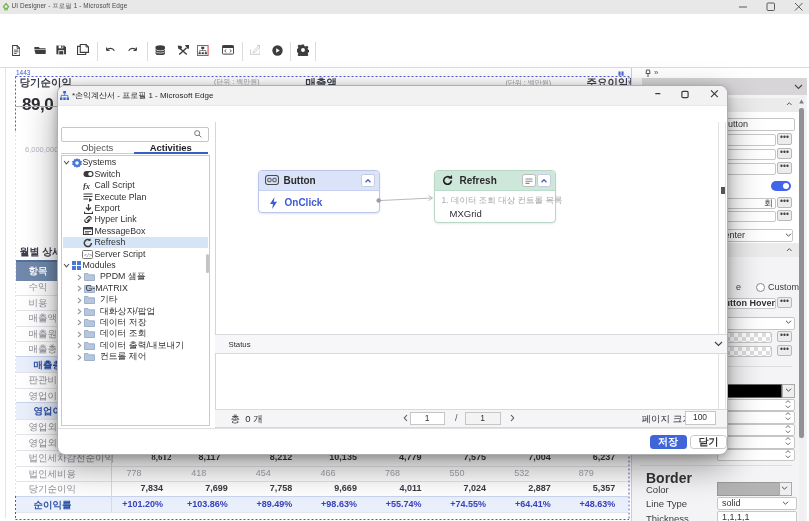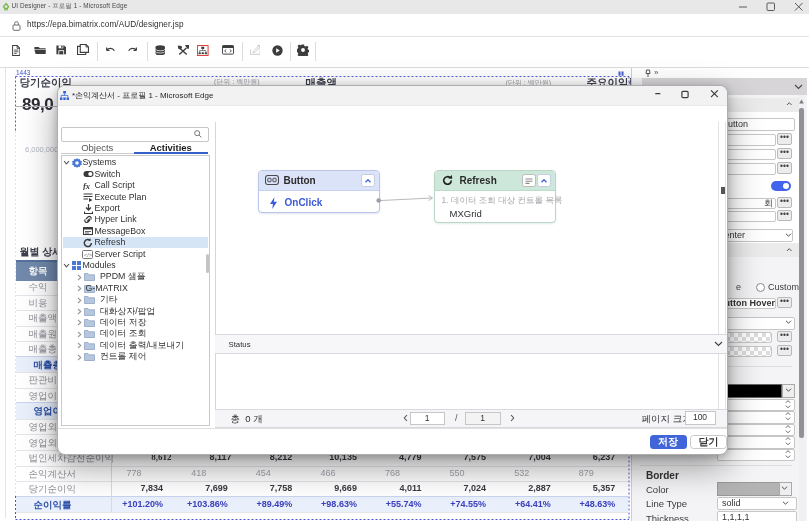--- a/index.html
+++ b/index.html
@@ -114,30 +114,30 @@
         </div>
         <div class="trow gray" style="top: 418.95px;">
           <div class="lb">영업외수익</div>
         </div>
         <div class="trow gray" style="top: 434.5px;">
           <div class="lb">영업외비용</div>
         </div>
         <div class="trow bold" style="top: 450.05px;">
           <div class="lb">법인세차감전순이익</div>
           <div class="v" style="left:98px;font-family:Liberation Serif, serif;">8,612</div>
-          <div class="v" style="left:158px;">8,117</div>
+          <div class="v" style="left:165px;text-align:center;">8,117</div>
           <div class="v" style="left:218.8px;">8,212</div>
           <div class="v" style="left:283.4px;">10,135</div>
           <div class="v" style="left:348px;">4,779</div>
           <div class="v" style="left:412.6px;">7,575</div>
           <div class="v" style="left:477.20000000000005px;">7,004</div>
           <div class="v" style="left:541.8px;">6,237</div>
         </div>
         <div class="trow gray" style="top: 465.6px;">
-          <div class="lb">손익계산서</div>
+          <div class="lb">법인세비용</div>
           <div class="v" style="left:89.6px;">778</div>
           <div class="v" style="left:154.2px;">418</div>
           <div class="v" style="left:218.8px;">454</div>
           <div class="v" style="left:283.4px;">466</div>
           <div class="v" style="left:348px;">768</div>
           <div class="v" style="left:412.6px;">550</div>
           <div class="v" style="left:477.20000000000005px;">532</div>
           <div class="v" style="left:541.8px;">879</div>
         </div>
         <div class="trow bold" style="top: 481.15px;">
@@ -257,21 +257,21 @@
           <path d="M1 1 L4.5 4.5 L8 1" fill="none" stroke="#444" stroke-width="1.3"></path>
         </svg>
         <div class="fld" style="left:85px;top:381.5px;width:72px;height:10.5px;line-height:10.5px;padding-left:4px;"></div>
         <svg style="position:absolute;left:153px;top:382.5px" width="6" height="3.7199999999999998" viewBox="0 0 9 6">
           <path d="M1 4.5 L4.5 1 L8 4.5" fill="none" stroke="#444" stroke-width="1.3"></path>
         </svg>
         <svg style="position:absolute;left:153px;top:387.5px" width="6" height="3.7199999999999998" viewBox="0 0 9 6">
           <path d="M1 1 L4.5 4.5 L8 1" fill="none" stroke="#444" stroke-width="1.3"></path>
         </svg>
         <div class="abs" style="left:8px;top:397.5px;width:152px;height:1px;background:#ddd;"></div>
-        <div class="abs" style="left:14px;top:403px;font-size:10px;font-weight:bold;color:#333;">Border</div>
+        <div class="abs" style="left:14px;top:403px;font-size:14px;font-weight:bold;color:#333;">Border</div>
         <div class="plab" style="left:14px;top:416.5px;">Color</div>
         <div class="abs" style="left:85px;top:415px;width:62px;height:11.5px;background:#b3b3b3;border:1px solid #999;"></div>
         <div class="abs" style="left:147px;top:415px;width:11px;height:11.5px;background:#eee;border:1px solid #aaa;"></div>
         <svg style="position:absolute;left:149px;top:419px" width="7" height="4.34" viewBox="0 0 9 6">
           <path d="M1 1 L4.5 4.5 L8 1" fill="none" stroke="#444" stroke-width="1.3"></path>
         </svg>
         <div class="plab" style="left:14px;top:431px;">Line Type</div>
         <div class="fld" style="left:85px;top:429.5px;width:74px;height:11.5px;line-height:11.5px;padding-left:4px;">solid</div>
         <svg style="position:absolute;left:150px;top:433.5px" width="7" height="4.34" viewBox="0 0 9 6">
           <path d="M1 1 L4.5 4.5 L8 1" fill="none" stroke="#444" stroke-width="1.3"></path>
@@ -292,27 +292,20 @@
     <svg class="abs" style="left:1.5px;top:2.5px" width="8" height="8" viewBox="0 0 8 8">
         <path d="M4 0.5 L6.5 3.8 L5.2 5.5 L2.8 5.5 L1.5 3.8 Z" fill="none" stroke="#7ab648" stroke-width="1.3"></path>
         <path d="M2.2 6.8 H5.8" stroke="#7ab648" stroke-width="1.1"></path>
       </svg>
     <div class="abs t">UI Designer - 프로필 1 - Microsoft Edge</div>
     <svg class="abs" style="left:738px;top:2px" width="66" height="10" viewBox="0 0 66 10">
       <line x1="1" y1="5" x2="9" y2="5" stroke="#5a5a5a" stroke-width="1"></line>
       <rect x="29" y="1" width="7.5" height="7.5" fill="none" stroke="#5a5a5a" stroke-width="1" rx="1"></rect>
       <path d="M57 1 L64.5 8.5 M64.5 1 L57 8.5" stroke="#5a5a5a" stroke-width="1"></path>
     </svg>
-  </div>
-  <div class="abs" id="addrbar">
-    <svg class="abs" style="left:12px;top:6.5px" width="9" height="10" viewBox="0 0 9 10">
-        <rect x="1" y="4" width="7" height="5.3" rx="1" fill="none" stroke="#6f6f6f" stroke-width="1"></rect>
-        <path d="M2.6 4 V2.6 a1.9 1.9 0 0 1 3.8 0 V4" fill="none" stroke="#6f6f6f" stroke-width="1"></path>
-      </svg>
-    <div class="abs u">https://epa.bimatrix.com/AUD/designer.jsp</div>
   </div>
   <div class="abs" id="toolbar">
       <div id="ticons">
         <svg style="position:absolute;left:11.7px;top:8.3px" width="8.5" height="11" viewBox="0 0 10 13">
           <path d="M0.7 0.7 H6 L9.3 4 V12.3 H0.7 Z" fill="none" stroke="#3d3d3d" stroke-width="1.2"></path>
           <path d="M6 0.7 V4 H9.3" fill="none" stroke="#3d3d3d" stroke-width="1"></path>
           <path d="M2.5 6 H7.5 M2.5 8 H7.5 M2.5 10 H5.5" stroke="#3d3d3d" stroke-width="1"></path>
         </svg>
         <svg style="position:absolute;left:33.7px;top:9.1px" width="12" height="8.8" viewBox="0 0 15 11">
           <path d="M0.5 1.2 H5.8 L7.3 2.8 H14.5 V4 H0.5 Z" fill="#3d3d3d"></path>

